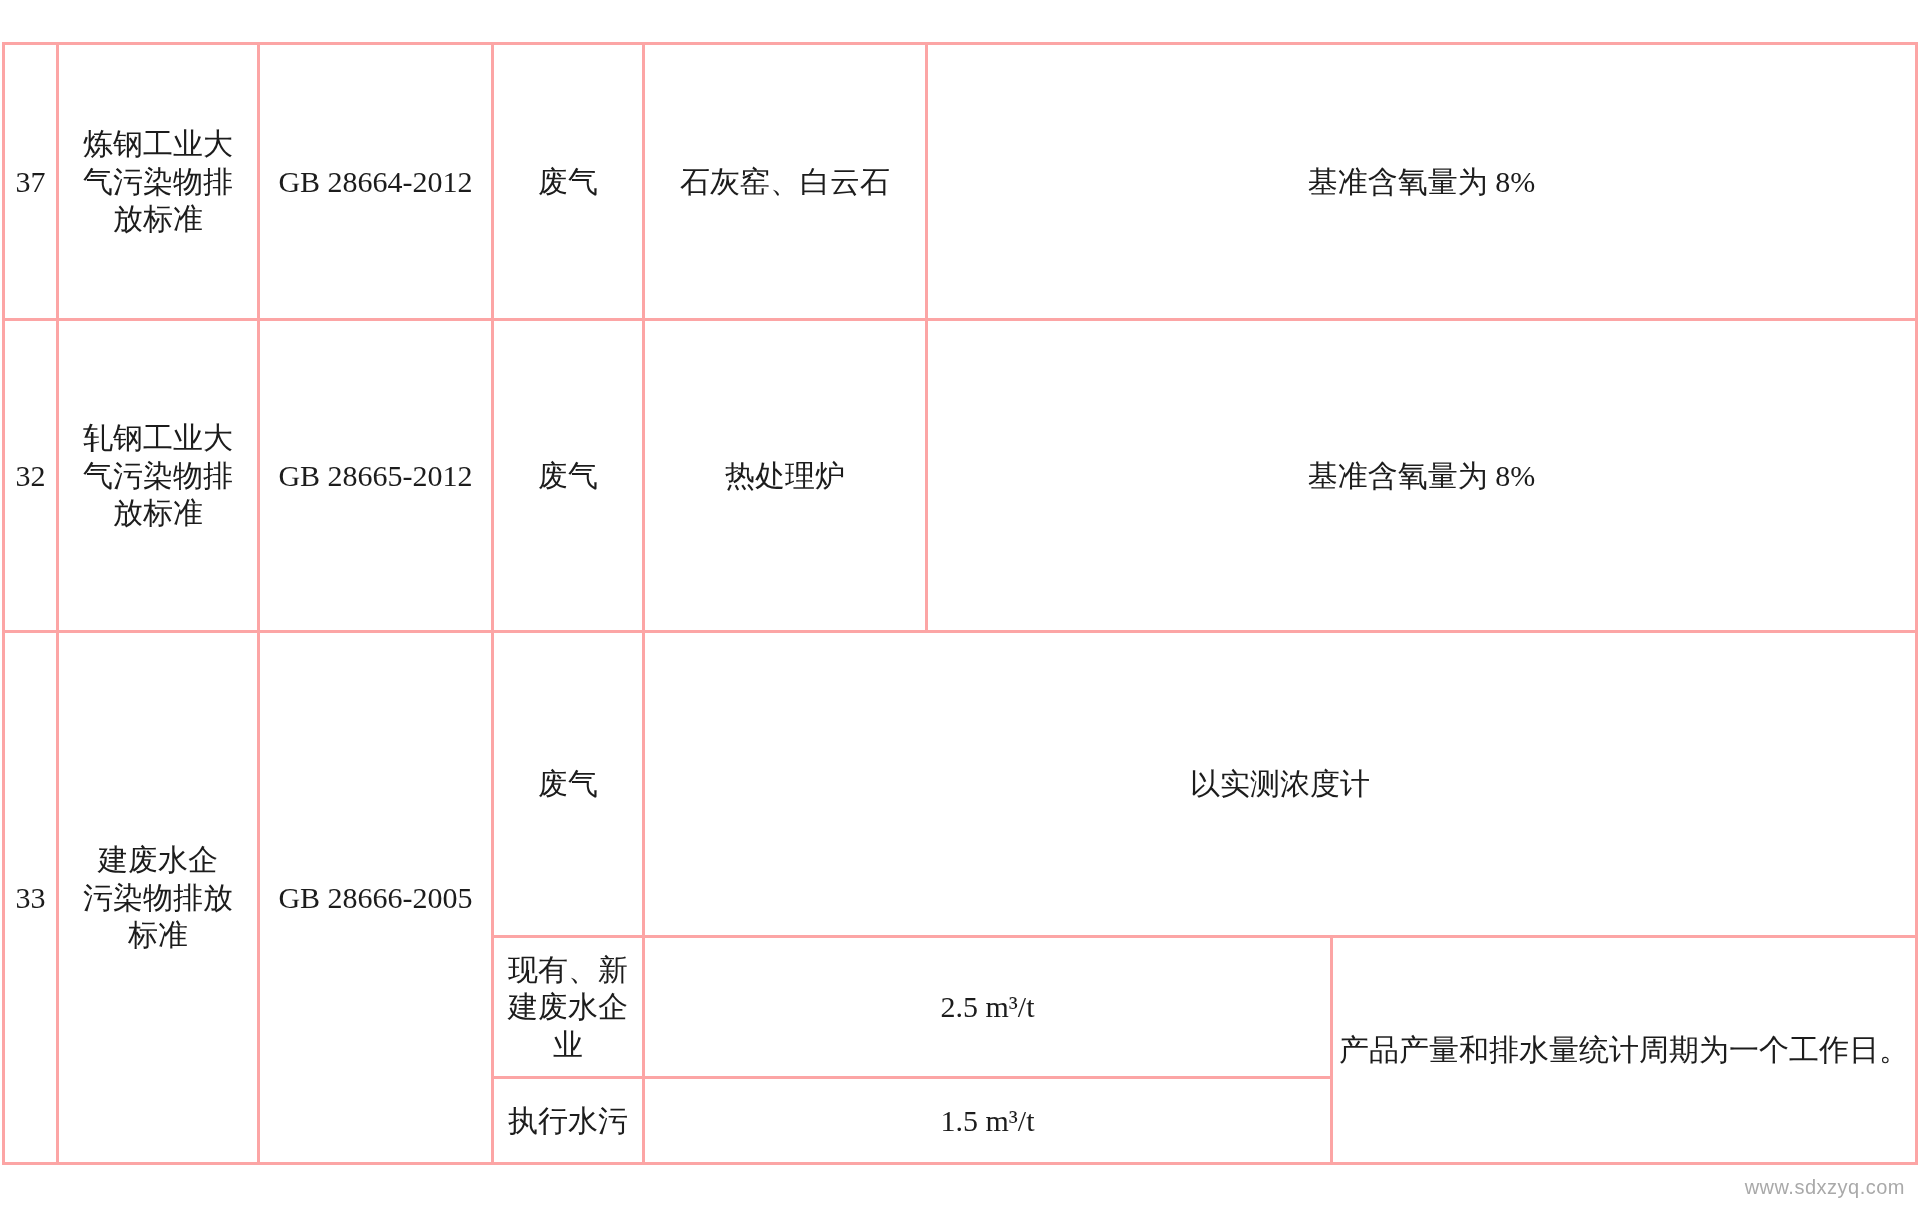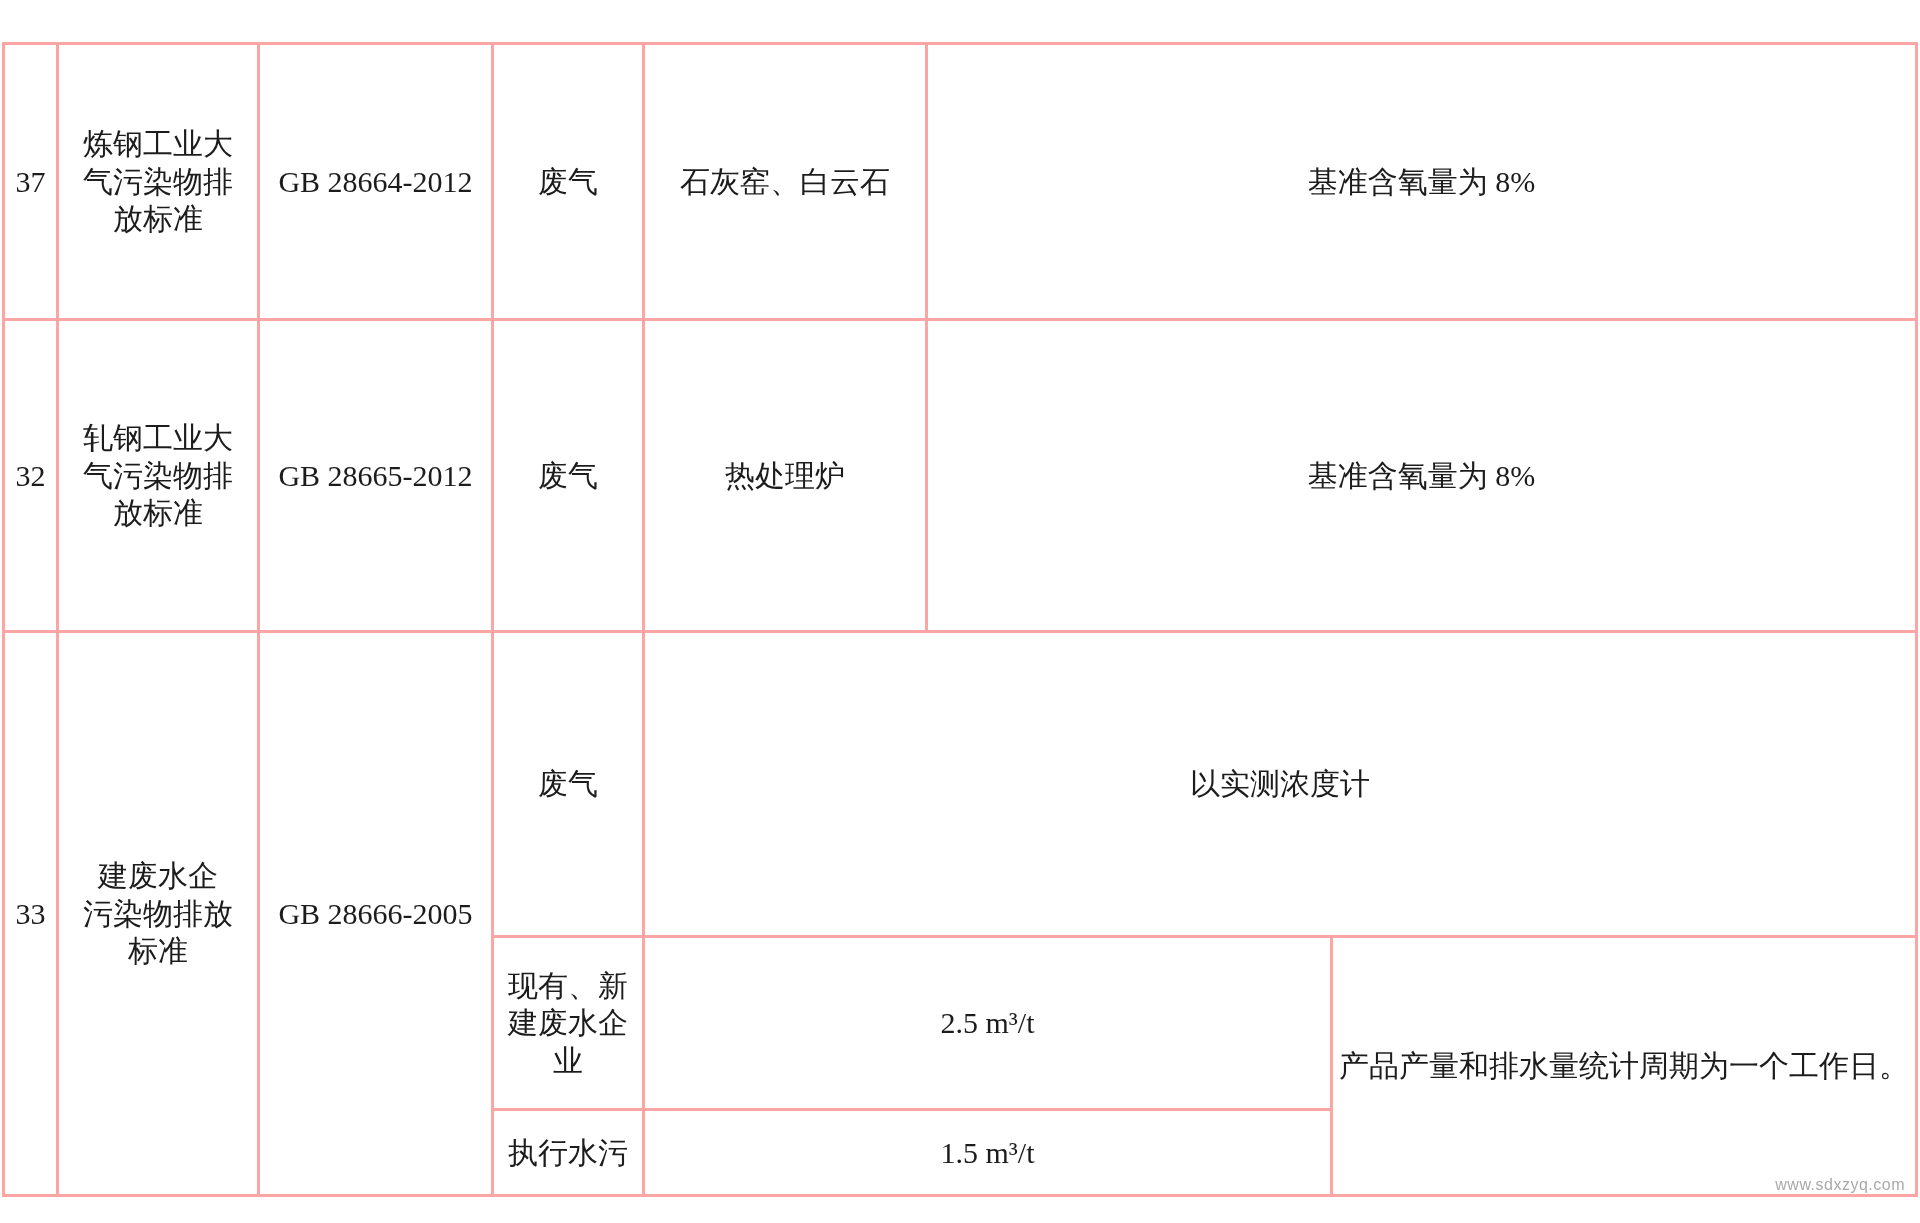--- a/index.html
+++ b/index.html
@@ -32,21 +32,21 @@
   }
   td.nowrap { white-space: nowrap; }
   td.lines { white-space: pre-line; line-height: 56px; }
   td.lines-sm { white-space: pre-line; line-height: 38px; font-size: 29px; }
   td.note-long { font-size: 26px; white-space: nowrap; }
   .watermark {
     position: absolute;
     top: 1176px;
     right: 15px;
     font-family: "Liberation Sans", "DejaVu Sans", sans-serif;
-    font-size: 16px;
+    font-size: 20px;
     color: #a9a9a9;
     letter-spacing: 0.5px;
   }
 </style>
 </head>
 <body>
 
 <div id="canvas">
 
   <table class="std-table">
@@ -86,21 +86,21 @@
     <tr style="height:305px">
       <td rowspan="3">33</td>
       <td rowspan="3" class="lines">建废水企
 污染物排放
 标准</td>
       <td rowspan="3" class="nowrap">GB 28666-2005</td>
       <td>废气</td>
       <td colspan="3" class="nowrap">以实测浓度计</td>
     </tr>
 
-    <tr style="height:173px">
+    <tr style="height:141px">
       <td class="lines-sm">现有、新
 建废水企
 业</td>
       <td colspan="2" class="nowrap">2.5 m³/t</td>
       <td rowspan="2" class="note-long">产品产量和排水量统计周期为一个工作日。</td>
     </tr>
 
     <tr style="height:86px">
       <td class="nowrap">执行水污</td>
       <td colspan="2" class="nowrap">1.5 m³/t</td>

